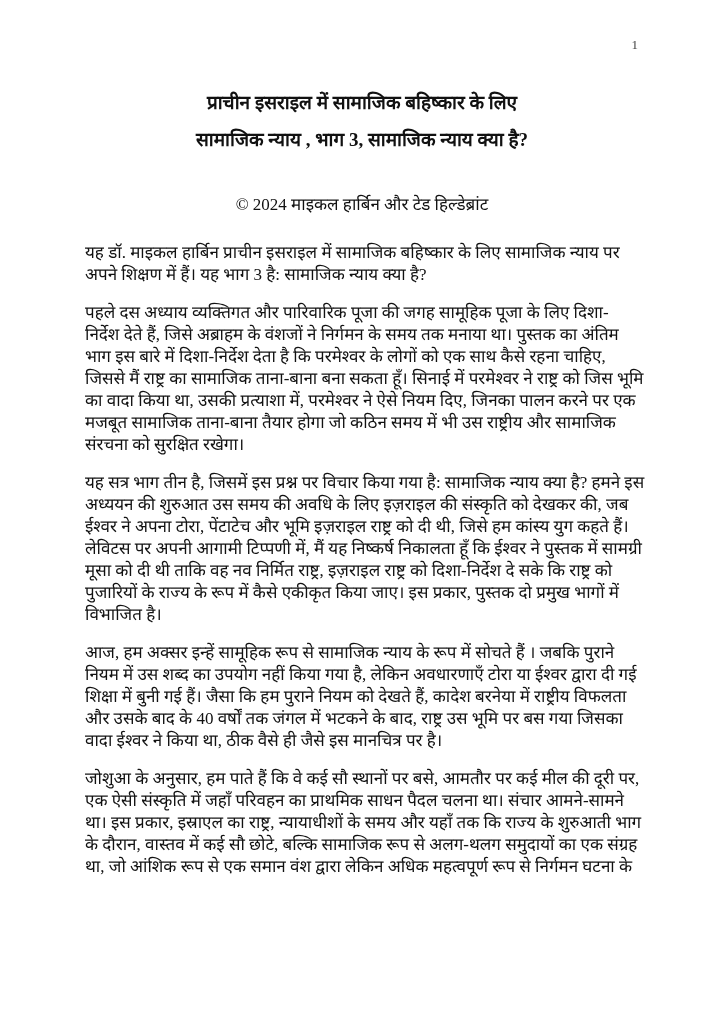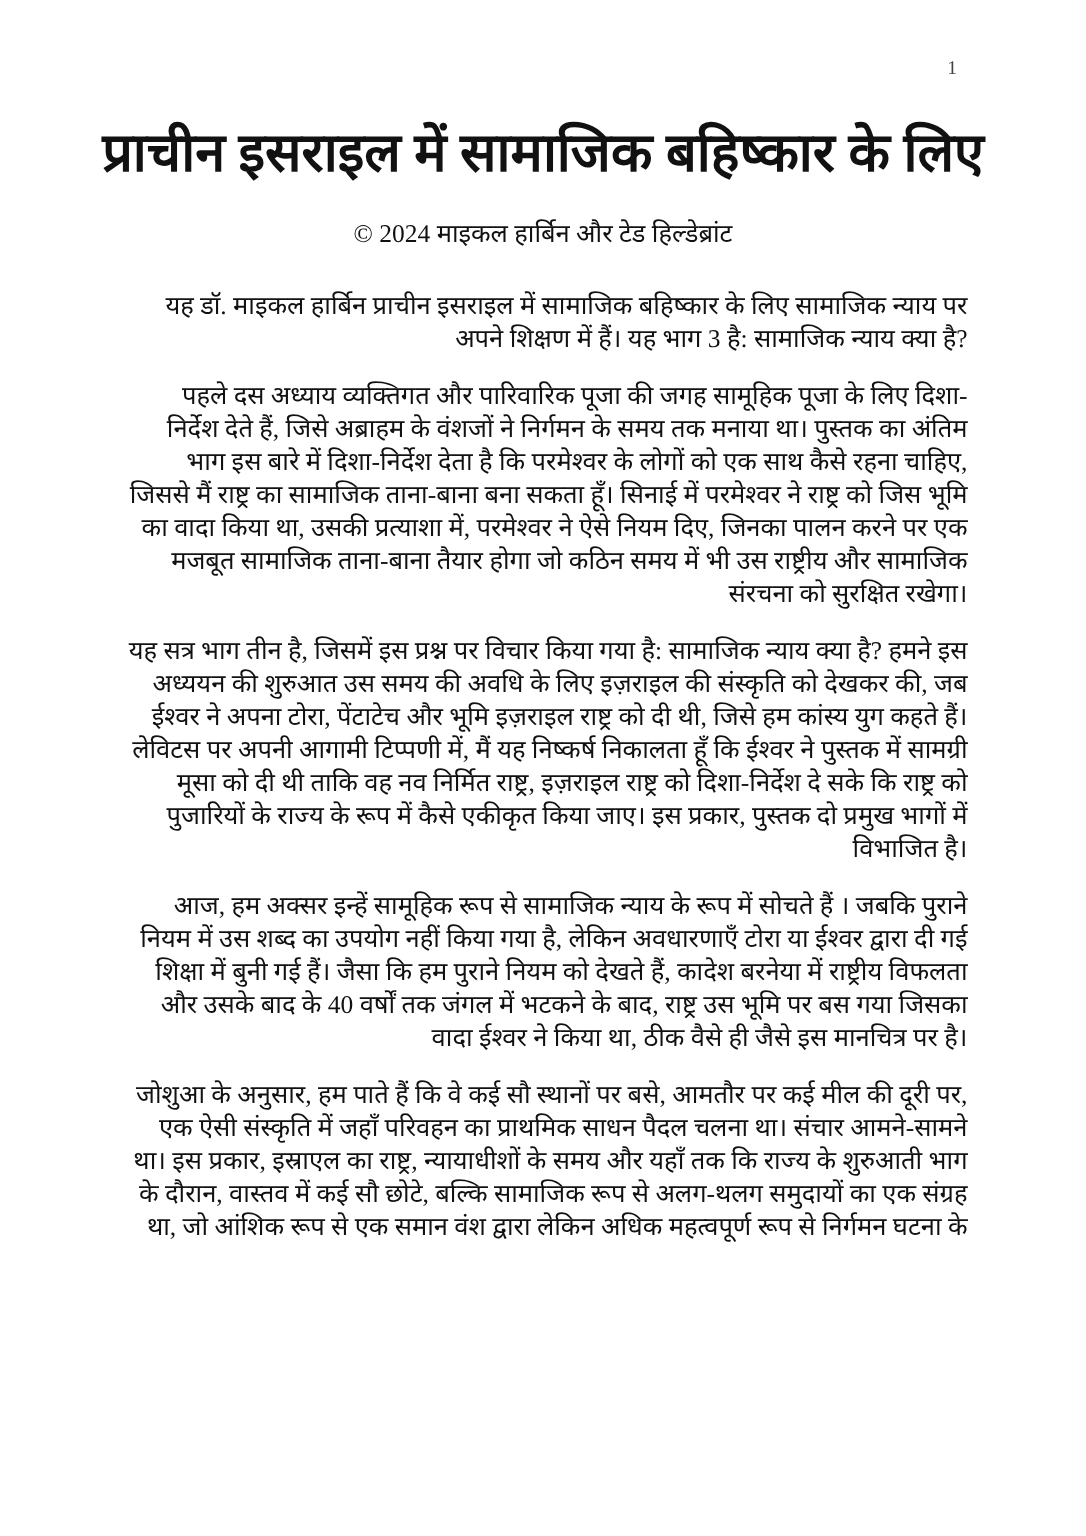--- a/index.html
+++ b/index.html
@@ -23,56 +23,57 @@
     top: 38px;
     right: 86px;
     font-size: 13px;
     color: #444444;
     line-height: 1;
   }
   .title {
     margin: 0 auto;
     width: 596px;
     text-align: center;
-    font-size: 36px;
+    font-size: 19px;
     font-weight: 700;
     line-height: 37px;
     letter-spacing: 0;
   }
   .title .title-line {
     display: block;
   }
   .byline {
-    margin-top: 24px;
+    margin-top: 36px;
     text-align: center;
     font-size: 17px;
     font-weight: 400;
     line-height: 22px;
   }
   .doc-body {
     margin: 26px 59px 0 85px;
     width: 560px;
     font-size: 17px;
     line-height: 22px;
-    text-align: right;
+    text-align: left;
   }
   .para {
     margin: 0 0 16px 0;
     white-space: pre-line;
     overflow-wrap: break-word;
   }
 </style>
 </head>
 <body>
 
 <div class="page">
   <div class="page-number">1</div>
 
   <h1 class="title">
     <span class="title-line">प्राचीन इसराइल में सामाजिक बहिष्कार के लिए</span>
+    <span class="title-line">सामाजिक न्याय , भाग 3, सामाजिक न्याय क्या है?</span>
   </h1>
 
   <div class="byline">© 2024 माइकल हार्बिन और टेड हिल्डेब्रांट</div>
 
   <div class="doc-body">
       <p class="para">यह डॉ. माइकल हार्बिन प्राचीन इसराइल में सामाजिक बहिष्कार के लिए सामाजिक न्याय पर
 अपने शिक्षण में हैं। यह भाग 3 है: सामाजिक न्याय क्या है?</p>
       <p class="para">पहले दस अध्याय व्यक्तिगत और पारिवारिक पूजा की जगह सामूहिक पूजा के लिए दिशा-
 निर्देश देते हैं, जिसे अब्राहम के वंशजों ने निर्गमन के समय तक मनाया था। पुस्तक का अंतिम
 भाग इस बारे में दिशा-निर्देश देता है कि परमेश्वर के लोगों को एक साथ कैसे रहना चाहिए,

